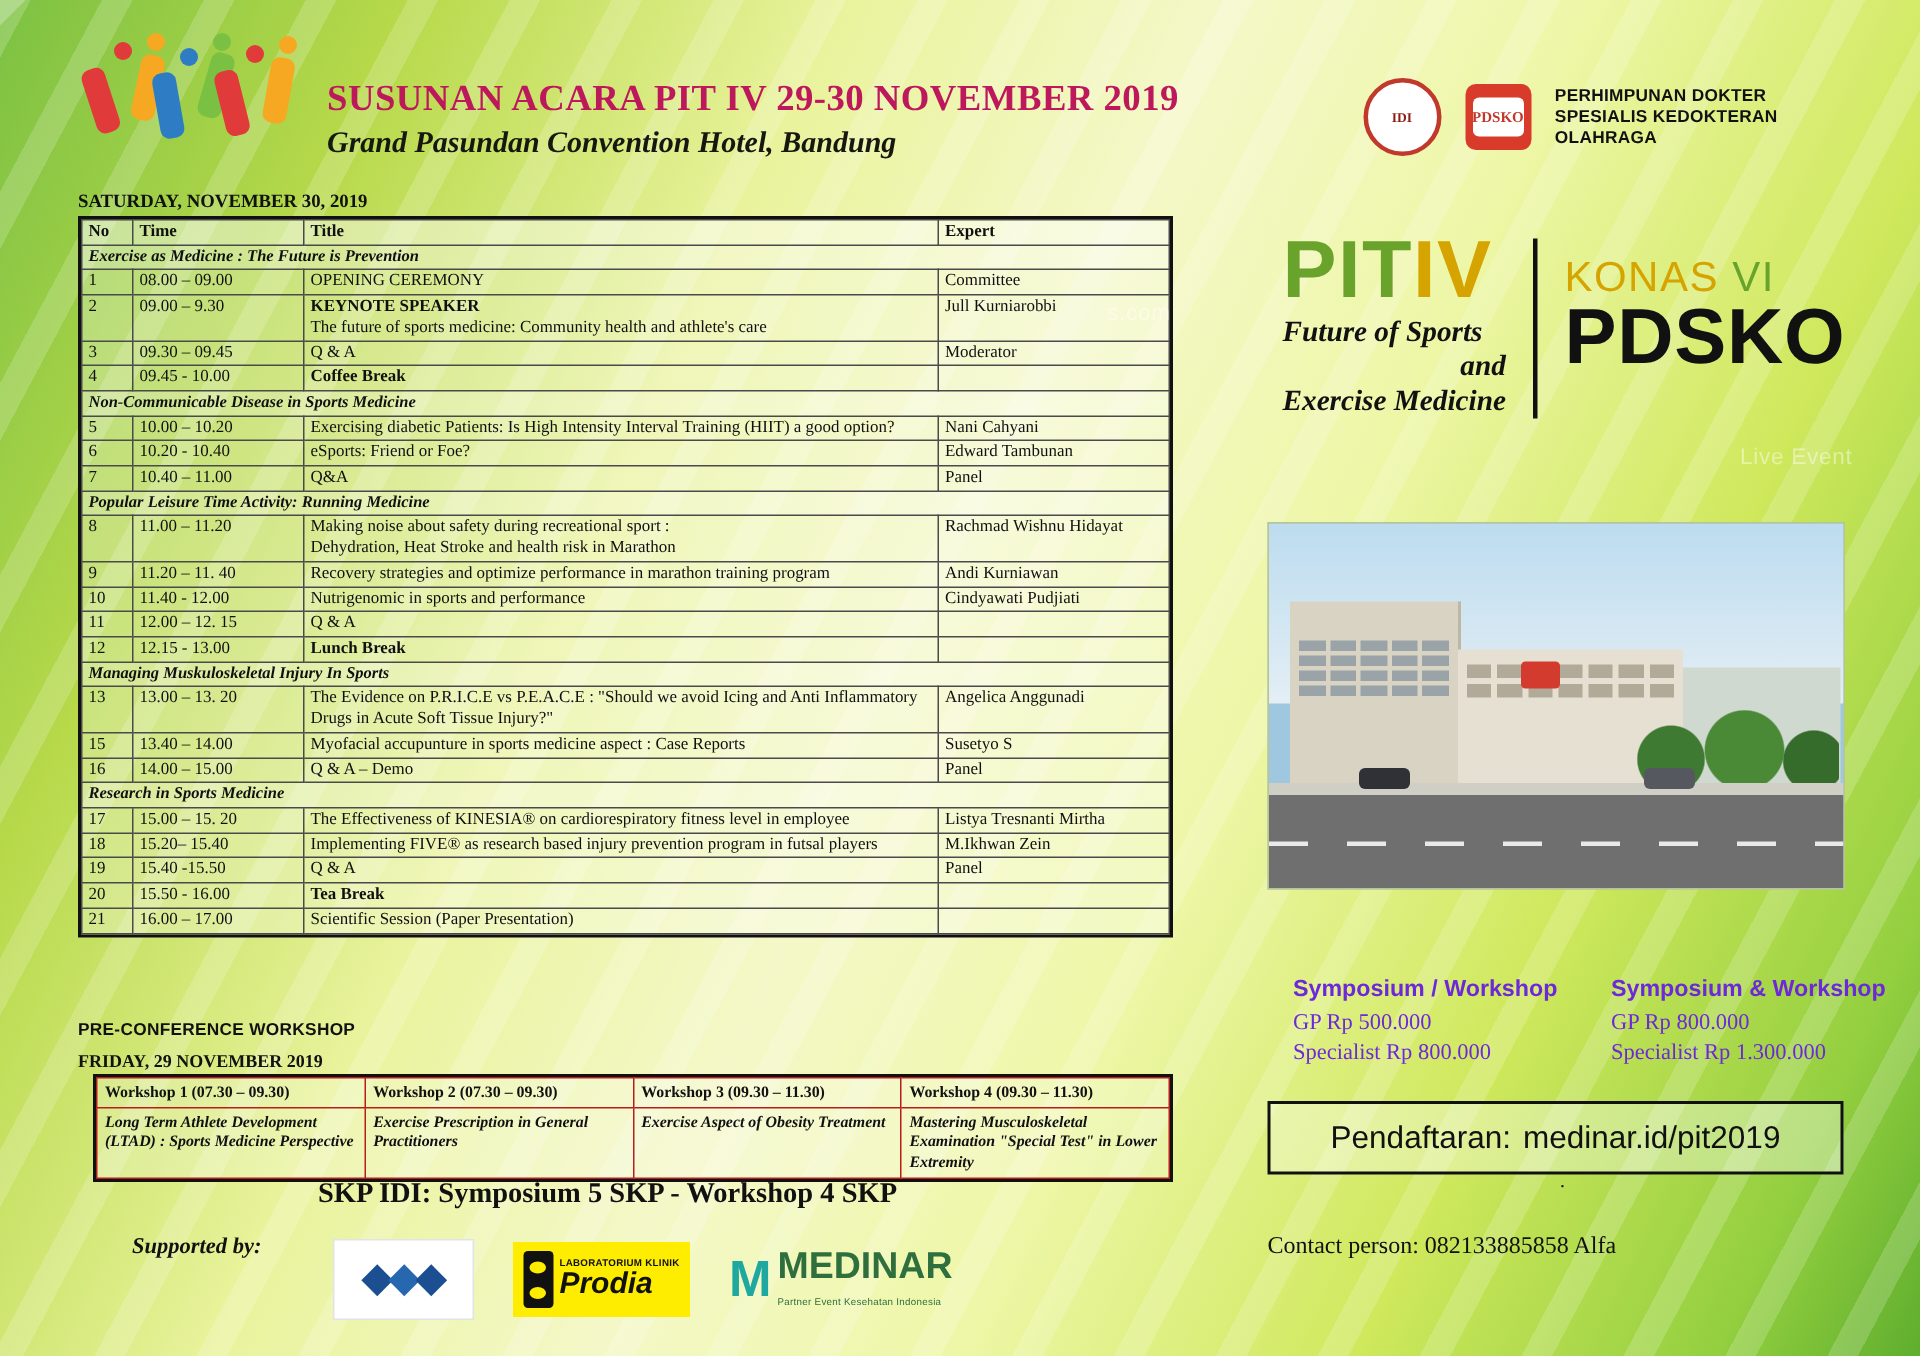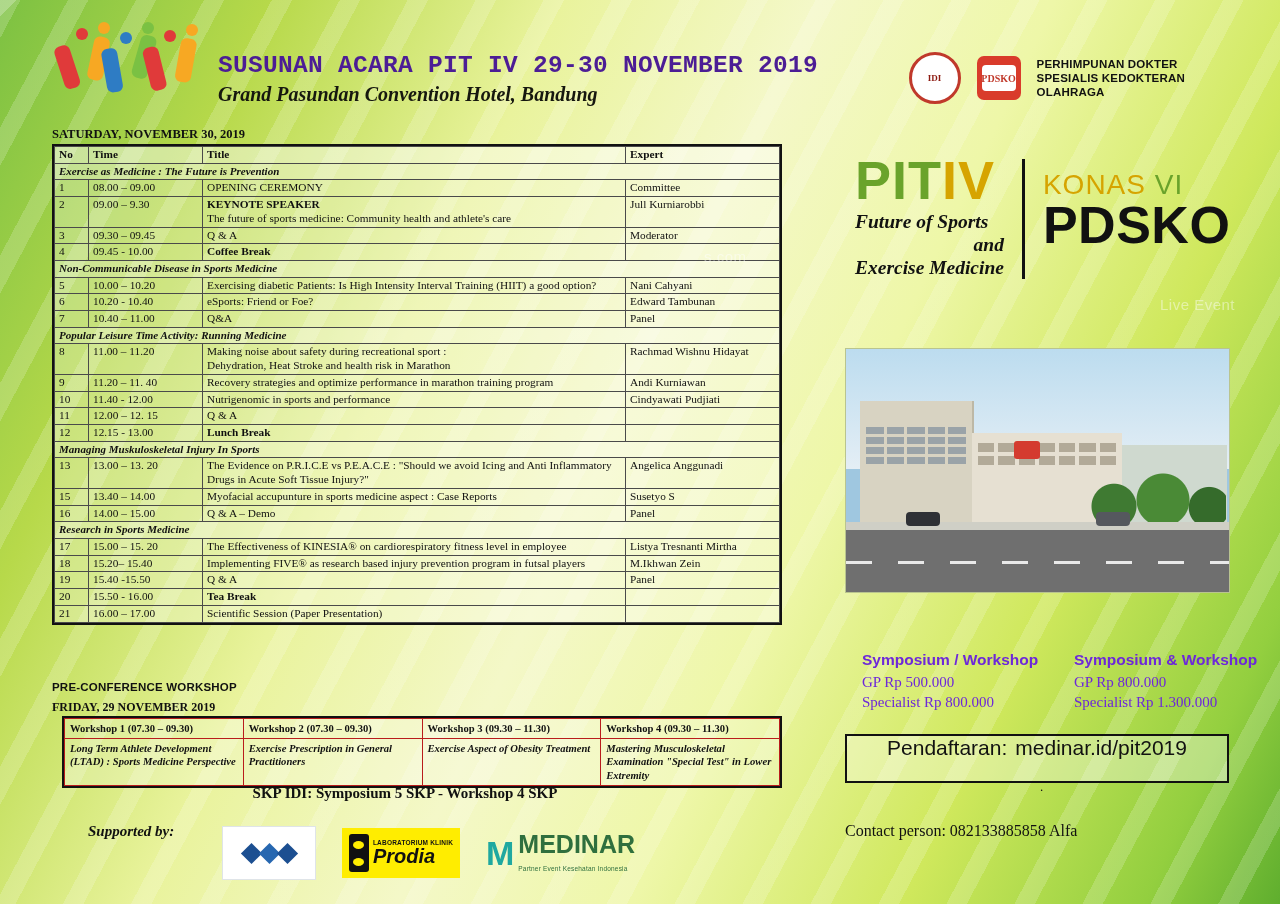--- a/index.html
+++ b/index.html
@@ -13,21 +13,21 @@
     position:relative;
   }
   .bgstripe{position:absolute;inset:0;pointer-events:none;
     background:repeating-linear-gradient(118deg, rgba(255,255,255,0.18) 0 18px, rgba(255,255,255,0) 18px 60px);}
   .page{position:relative;width:1280px;height:904px;}
 
   
   .runners{position:absolute;left:62px;top:22px;width:150px;height:86px;}
   .runner{position:absolute;width:16px;height:44px;border-radius:6px;transform-origin:bottom center;}
   .title-block{position:absolute;left:218px;top:52px;}
-  .title-main{font-size:24.5px;font-weight:bold;letter-spacing:.3px;color:#4c1d95;font-family:Liberation Mono, monospace;}
+  .title-main{font-size:24.5px;font-weight:bold;letter-spacing:.3px;color:#be185d;font-family:Liberation Serif, serif;}
   .title-sub{font-size:20px;font-style:italic;font-weight:bold;color:#16170f;margin-top:4px;}
 
   .logos{position:absolute;right:95px;top:52px;display:flex;align-items:center;gap:16px;}
   .logo-circ{width:46px;height:46px;border-radius:50%;border:3px solid #c0392b;background:#fff;display:flex;align-items:center;justify-content:center;font-size:9px;font-weight:bold;color:#8d1b12;text-align:center;line-height:1;}
   .logo-sq{width:44px;height:44px;border-radius:7px;background:#d93b2b;display:flex;align-items:center;justify-content:center;}
   .logo-sq .inner{width:34px;height:26px;border-radius:4px;background:#fff;color:#c0392b;font-size:10px;font-weight:bold;display:flex;align-items:center;justify-content:center;}
   .org-name{font-size:11.5px;font-weight:bold;line-height:1.22;color:#111;font-family:"Liberation Sans",sans-serif;letter-spacing:.2px;}
 
   
   .day-label{position:absolute;left:52px;top:127px;font-size:12.5px;font-weight:bold;color:#111;font-family:"Liberation Serif",serif;}
@@ -43,21 +43,21 @@
   .b{font-weight:bold;}
 
   .pre-label{position:absolute;left:52px;top:681px;font-size:11.5px;font-weight:bold;color:#111;font-family:"Liberation Sans",sans-serif;letter-spacing:.2px;}
   .fri-label{position:absolute;left:52px;top:700px;font-size:12px;font-weight:bold;color:#111;}
   .ws-wrap{position:absolute;left:62px;top:716px;width:716px;border:2px solid #111;background:rgba(255,255,255,0.22);}
   table.ws{width:100%;border-collapse:collapse;font-size:10.6px;color:#111;}
   table.ws td{border:1px solid #b91c1c;padding:3px 5px;vertical-align:top;line-height:1.25;width:25%;}
   table.ws .wshead td{font-weight:bold;}
   table.ws .wsbody td{font-style:italic;font-weight:bold;}
 
-  .skp{position:absolute;left:0;top:785px;width:810px;text-align:center;font-size:15px;font-weight:bold;color:#111;}
+  .skp{position:absolute;left:0;top:785px;width:810px;text-align:center;font-size:19px;font-weight:bold;color:#111;}
   .supported{position:absolute;left:88px;top:823px;font-size:15px;font-weight:bold;font-style:italic;color:#111;}
 
   .sponsors{position:absolute;left:222px;top:828px;display:flex;align-items:center;gap:26px;}
   .sp{height:50px;display:flex;align-items:center;justify-content:center;}
   .sp-airindo{font-family:"Liberation Sans",sans-serif;font-size:27px;font-weight:bold;color:#2f6f3e;letter-spacing:-1px;}
   .sp-airindo .dot{color:#7ac143;}
   .sp-box{width:92px;height:52px;background:#fff;border:1px solid #dfe4e8;display:flex;align-items:center;justify-content:center;gap:3px;}
   .dia{width:15px;height:15px;background:#2767b0;transform:rotate(45deg);}
   .dia.l{background:#1c4f91;}
   .sp-prodia{width:118px;height:50px;background:#ffed00;display:flex;align-items:center;justify-content:center;gap:4px;}
@@ -100,21 +100,21 @@
   .curb{position:absolute;left:0;bottom:62px;width:100%;height:8px;background:#cfcfc6;}
   .lane{position:absolute;bottom:28px;left:0;width:100%;height:3px;background:repeating-linear-gradient(90deg,#e9e9e9 0 26px, transparent 26px 52px);}
   .car{position:absolute;bottom:66px;width:34px;height:14px;background:#3b3b42;border-radius:4px;}
 
   .price-wrap{position:absolute;left:845px;top:651px;width:400px;color:#6d28d9;margin-left:17px;}
   .price-cols{display:flex;gap:24px;}
   .price-col{flex:1;}
   .price-h{font-size:15.5px;font-weight:bold;font-family:"Liberation Sans",serif;margin-bottom:3px;}
   .price-l{font-size:15px;line-height:1.35;}
 
-  .reg-box{position:absolute;left:845px;top:734px;width:380px;height:45px;border:2px solid #111;background:rgba(255,255,255,0.35);display:flex;align-items:flex-start;justify-content:center;}
+  .reg-box{position:absolute;left:845px;top:734px;width:380px;height:45px;border:2px solid #111;background:rgba(255,255,255,0.35);display:flex;align-items:center;justify-content:center;}
   .reg-txt{font-family:"Liberation Sans",sans-serif;font-size:21px;color:#111;}
   .reg-dot{position:absolute;left:1040px;top:779px;font-size:13px;color:#111;}
   .contact{position:absolute;left:845px;top:822px;font-size:16px;color:#111;}
 
   .wm{position:absolute;color:rgba(255,255,255,0.45);font-family:"Liberation Sans",sans-serif;font-size:15px;letter-spacing:.5px;pointer-events:none;}
 </style>
 </head>
 <body>
 
 <div class="bgstripe"></div>
@@ -443,15 +443,15 @@
   </div>
 
   <div class="reg-box">
     <span class="reg-txt">Pendaftaran:</span>&nbsp;&nbsp;
     <span class="reg-txt">medinar.id/pit2019</span>
   </div>
   <div class="reg-dot">.</div>
 
   <div class="contact">Contact person:  082133885858 Alfa</div>
 
-  <div class="wm" style="left:704px;top:200px;margin-top:48px;">s.com</div>
+  <div class="wm" style="left:738px;top:200px;">s.com</div>
   <div class="wm" style="left:1160px;top:296px;">Live Event</div>
 </div>
 
 </body></html>

